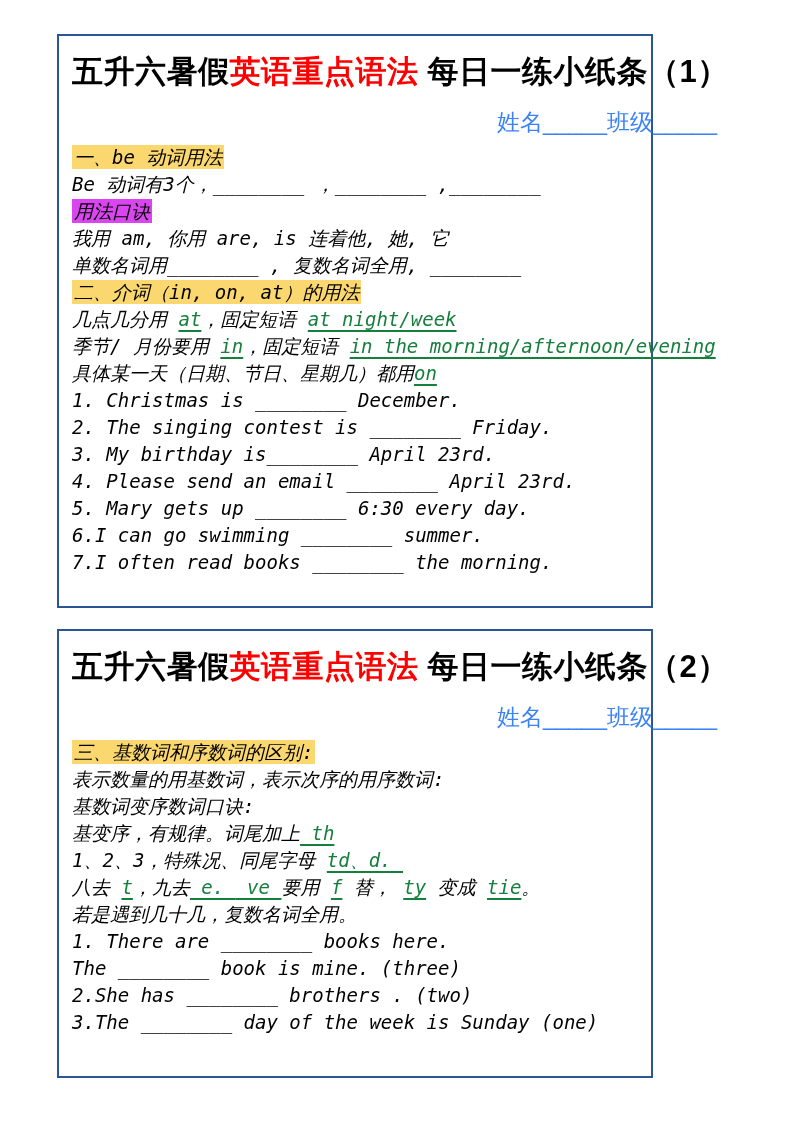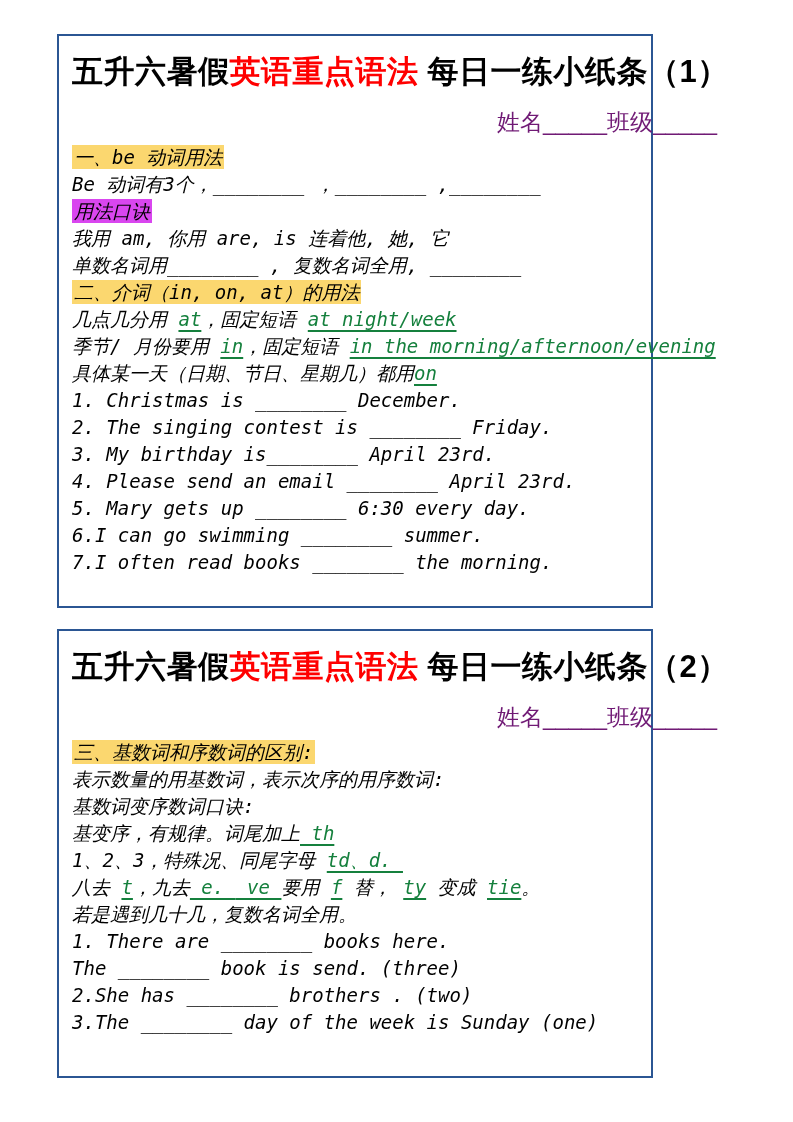--- a/index.html
+++ b/index.html
@@ -15,21 +15,21 @@
   #sheet-1{top:34px;height:574px;}
   #sheet-2{top:629px;height:449px;}
   .sheet-title{
     margin:14px 8px 0 13px;
     font-family:"Liberation Sans","DejaVu Sans",sans-serif;
     font-weight:bold;font-size:31px;line-height:44px;
     color:#000;white-space:nowrap;letter-spacing:0.5px;
   }
   .name-line{
     margin:12px 0 2px 438px;
-    font-size:23px;line-height:32px;color:#701a75;white-space:nowrap;
+    font-size:23px;line-height:32px;color:#3b82f6;white-space:nowrap;
     font-family:"Liberation Sans","DejaVu Sans",sans-serif;
   }
   .sheet-body{
     margin:6px 10px 0 13px;
     font-size:19px;line-height:27px;color:#000;font-style:italic;
   }
   .line{white-space:pre;}
   .seg{white-space:pre;}
   .s-red{color:#ff0000;}
   .s-blue{
@@ -72,17 +72,17 @@
   <div class="name-line"><span class="seg">姓名</span><span class="seg">_____</span><span class="seg">班级</span><span class="seg">_____</span></div>
   <div class="sheet-body">
       <div class="line"><span class="seg s-hl-orange">三、基数词和序数词的区别:</span></div>
       <div class="line"><span class="seg">表示数量的用基数词，表示次序的用序数词:</span></div>
       <div class="line"><span class="seg">基数词变序数词口诀:</span></div>
       <div class="line"><span class="seg">基变序，有规律。词尾加上</span><span class="seg s-blue"> th</span></div>
       <div class="line"><span class="seg">1、2、3，特殊况、同尾字母 </span><span class="seg s-blue">td、d. </span></div>
       <div class="line"><span class="seg">八去 </span><span class="seg s-blue">t</span><span class="seg">，九去</span><span class="seg s-blue"> e. </span><span class="seg s-blue"> ve </span><span class="seg">要用 </span><span class="seg s-blue">f</span><span class="seg"> 替， </span><span class="seg s-blue">ty</span><span class="seg"> 变成 </span><span class="seg s-blue">tie</span><span class="seg">。</span></div>
       <div class="line"><span class="seg">若是遇到几十几，复数名词全用。</span></div>
       <div class="line"><span class="seg">1. There are ________ books here.</span></div>
-      <div class="line"><span class="seg">The ________ book is send. (three)</span></div>
+      <div class="line"><span class="seg">The ________ book is mine. (three)</span></div>
       <div class="line"><span class="seg">2.She has ________ brothers . (two)</span></div>
       <div class="line"><span class="seg">3.The ________ day of the week is Sunday (one)</span></div>
     </div>
 </div>
 
 </body></html>

